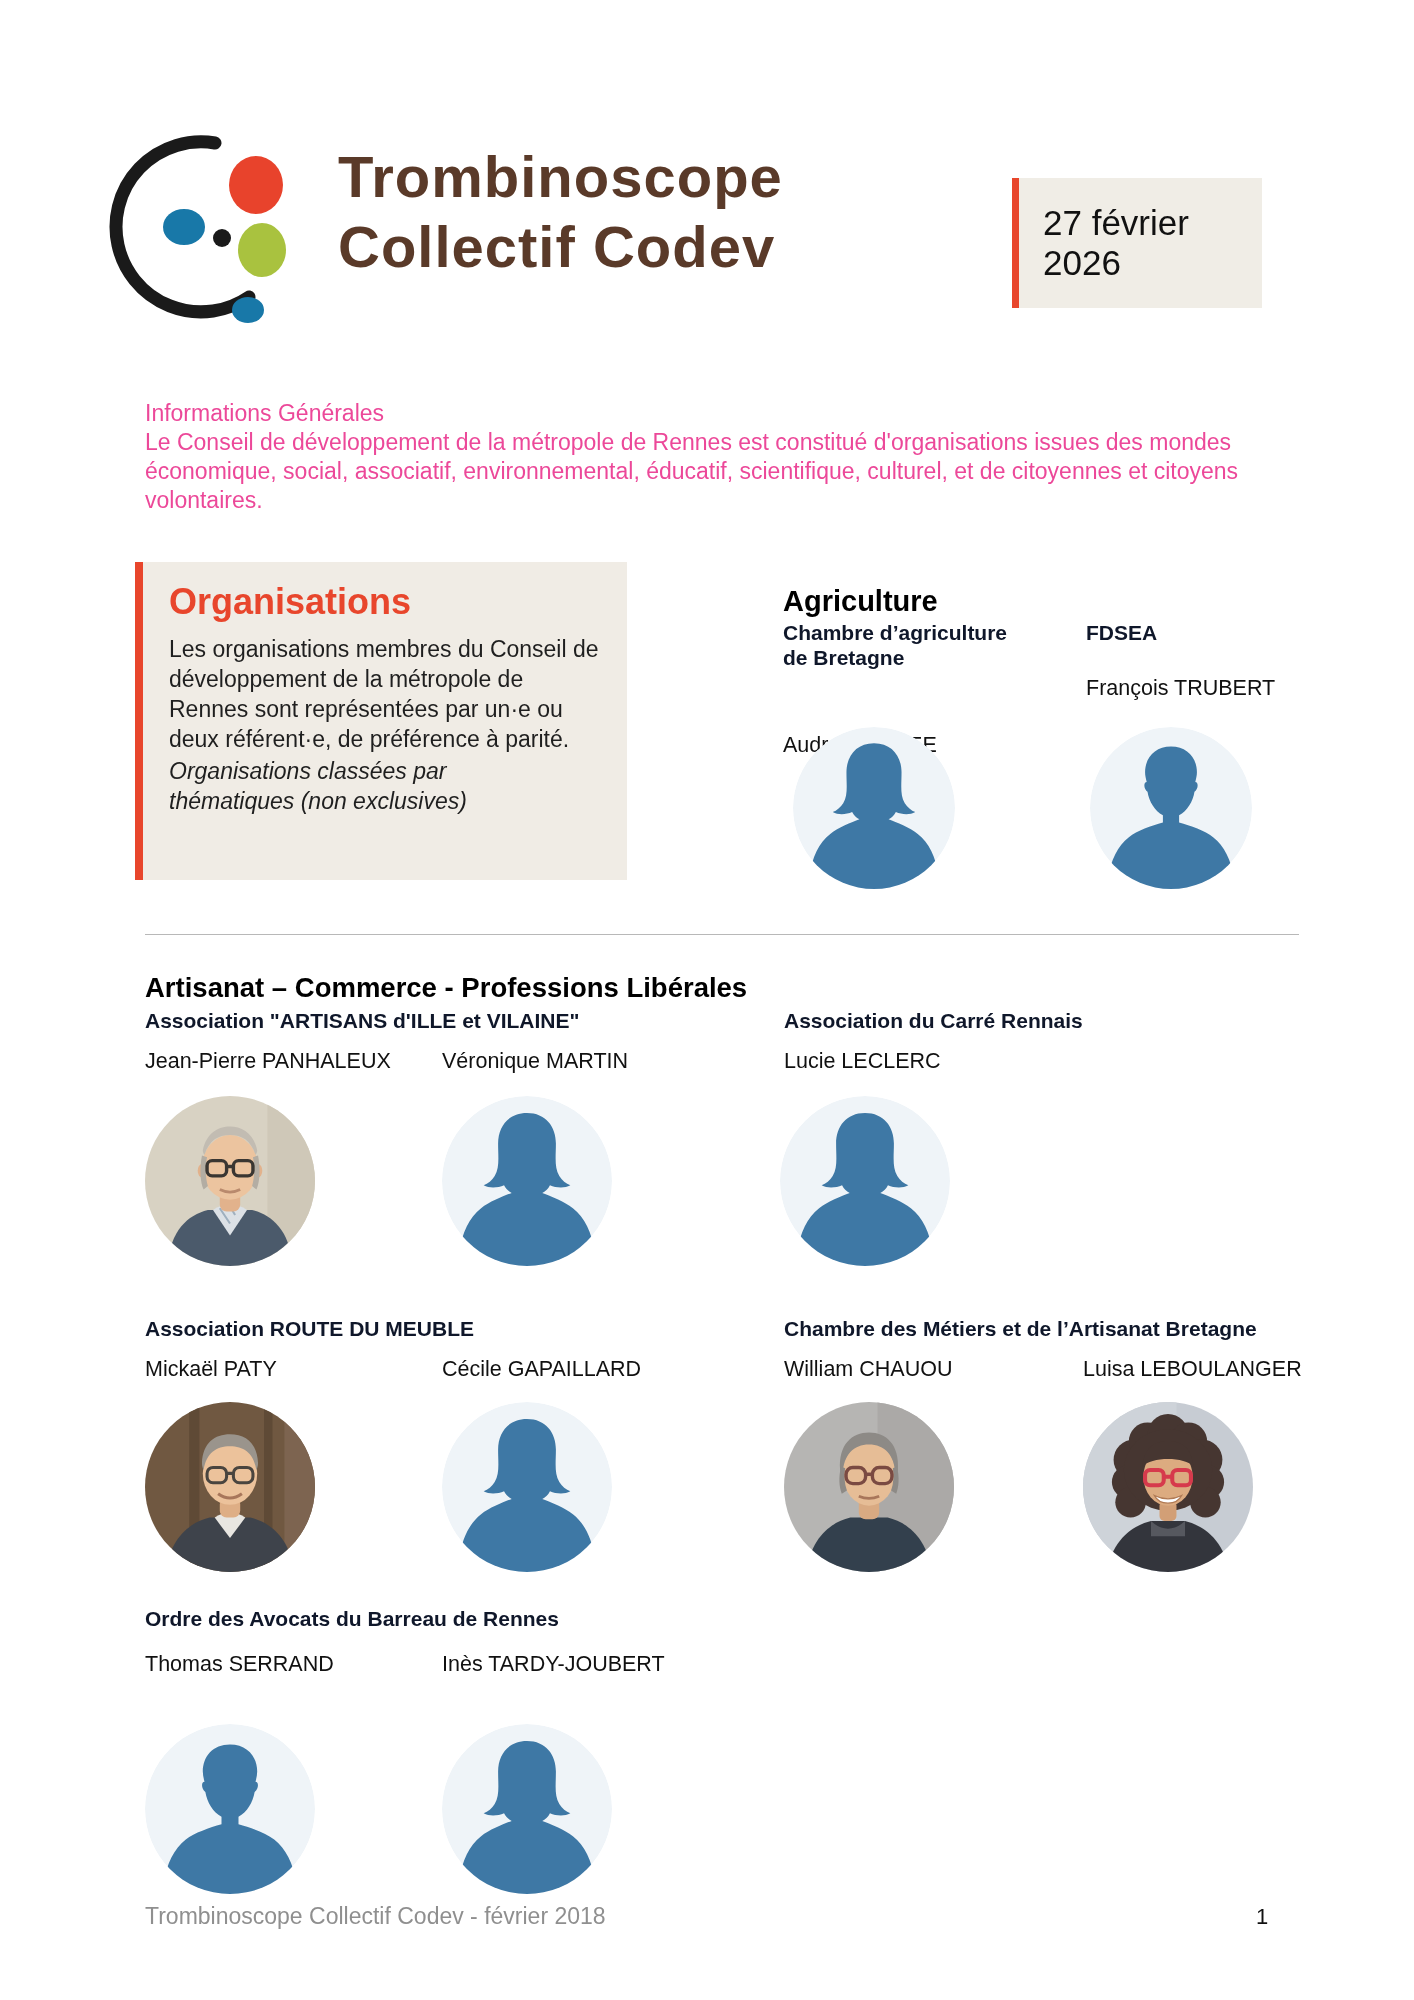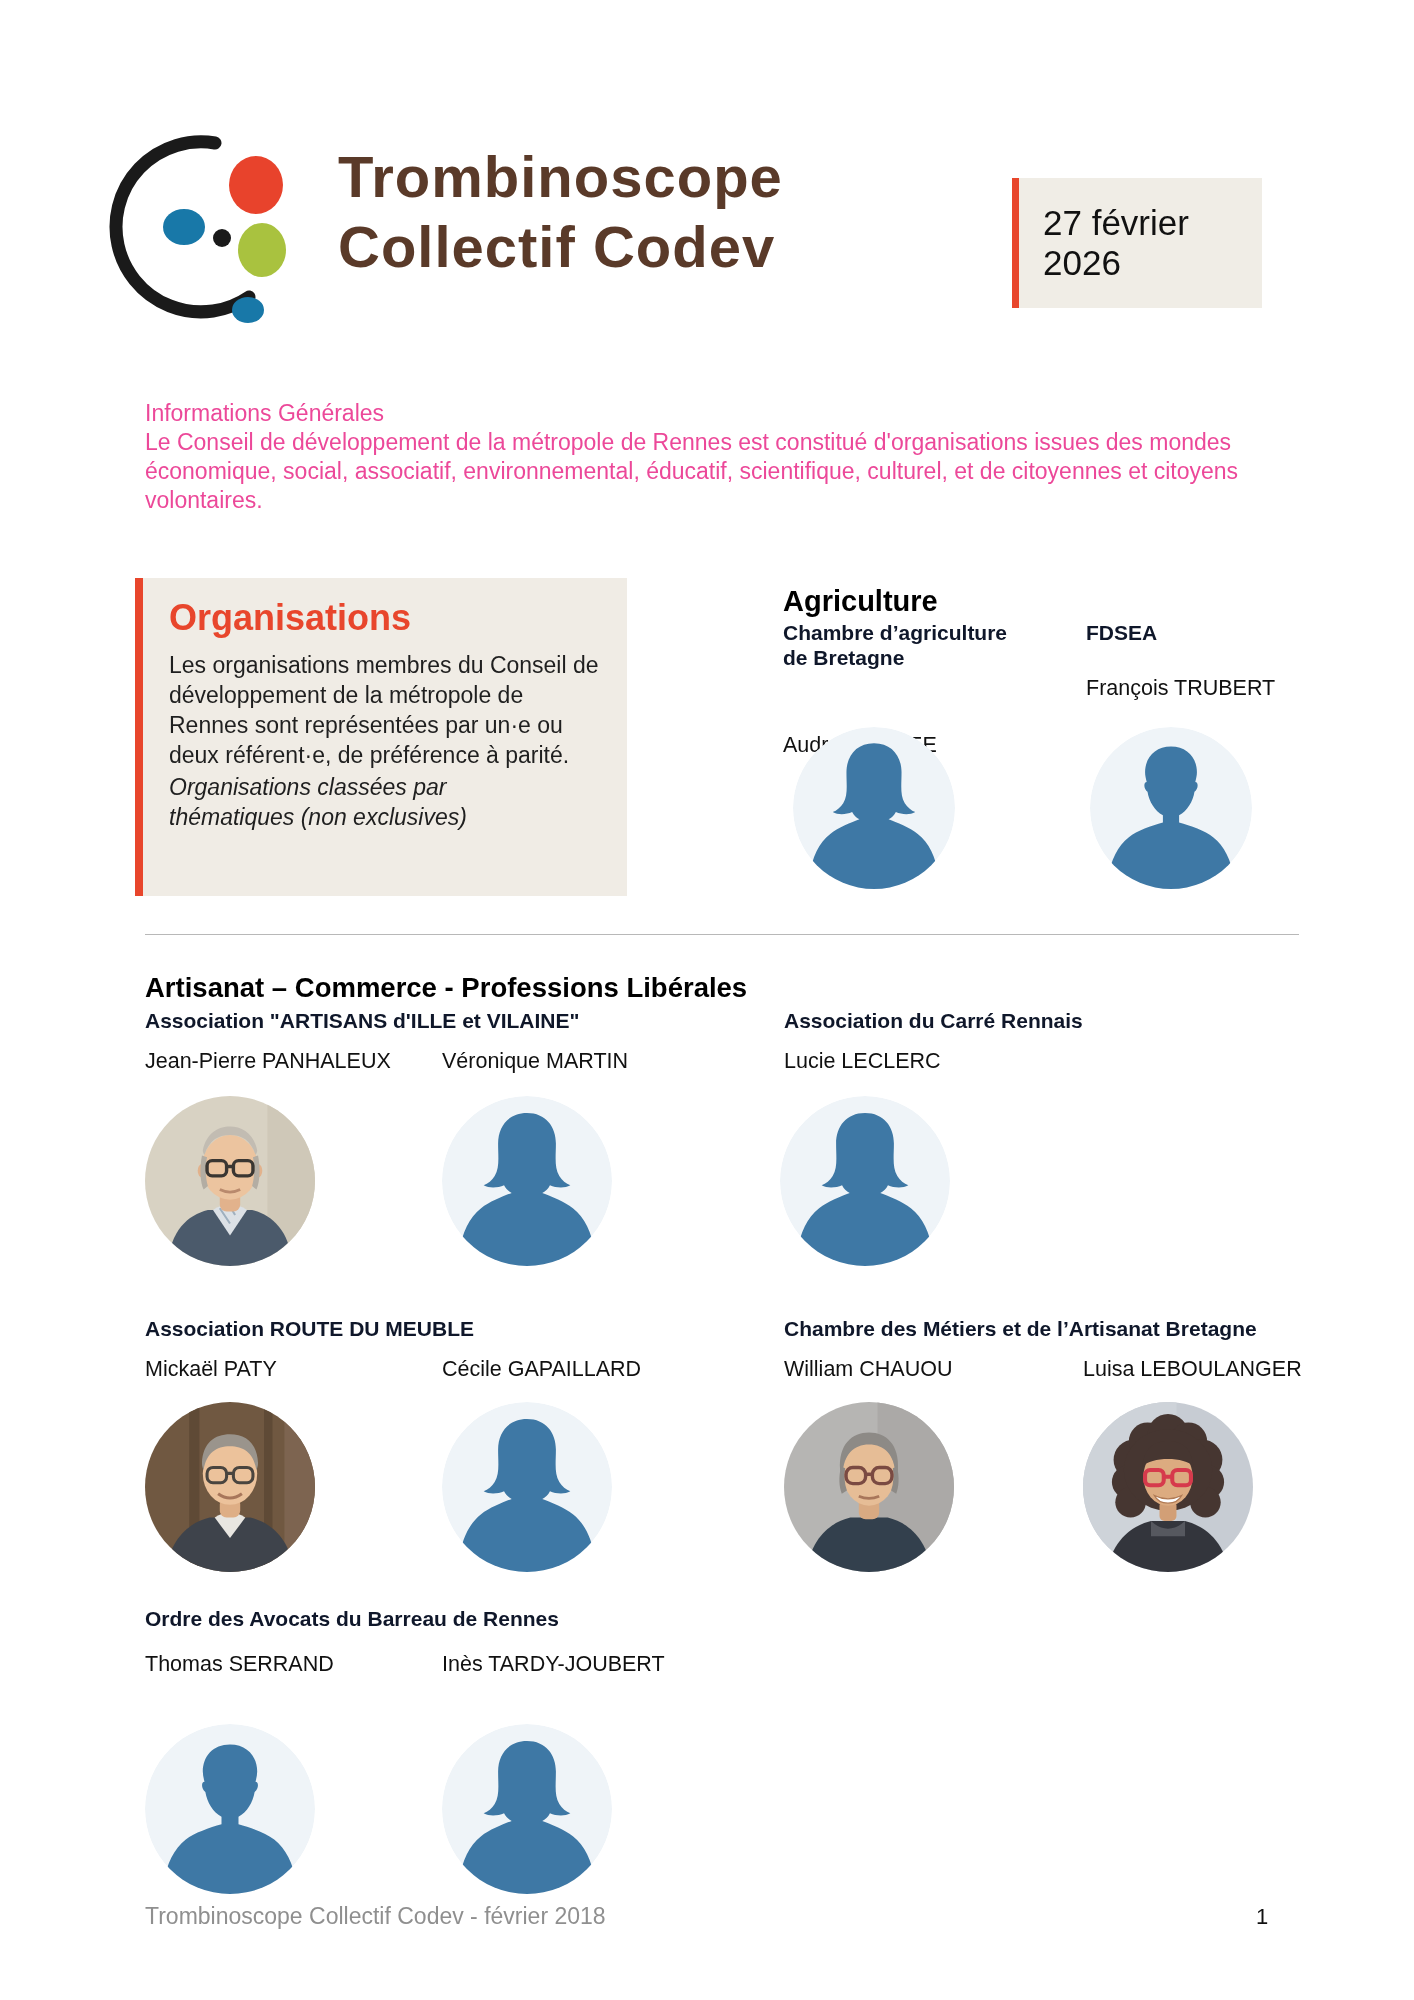--- a/index.html
+++ b/index.html
@@ -31,21 +31,20 @@
     position:absolute;left:145px;top:399px;width:1108px;
     font-size:23px;line-height:29px;color:#ec4899;
   }
 
   
   .org-box{
     position:absolute;left:135px;top:562px;width:492px;height:318px;
     box-sizing:border-box;background:#f0ece5;
     border-left:8px solid #e8462c;
     padding:18px 28px 16px 26px;
-    margin-top:16px;
   }
   .org-box h2{
     margin:2px 0 12px 0;font-size:36px;line-height:40px;
     color:#e8462c;font-weight:bold;
   }
   .org-box p{margin:0;font-size:23px;line-height:30px;color:#1f1f1f;}
   .org-box .note{font-style:italic;max-width:340px;margin-top:2px;}
 
   
   .section-title{position:absolute;font-size:29px;font-weight:bold;color:#000;}

